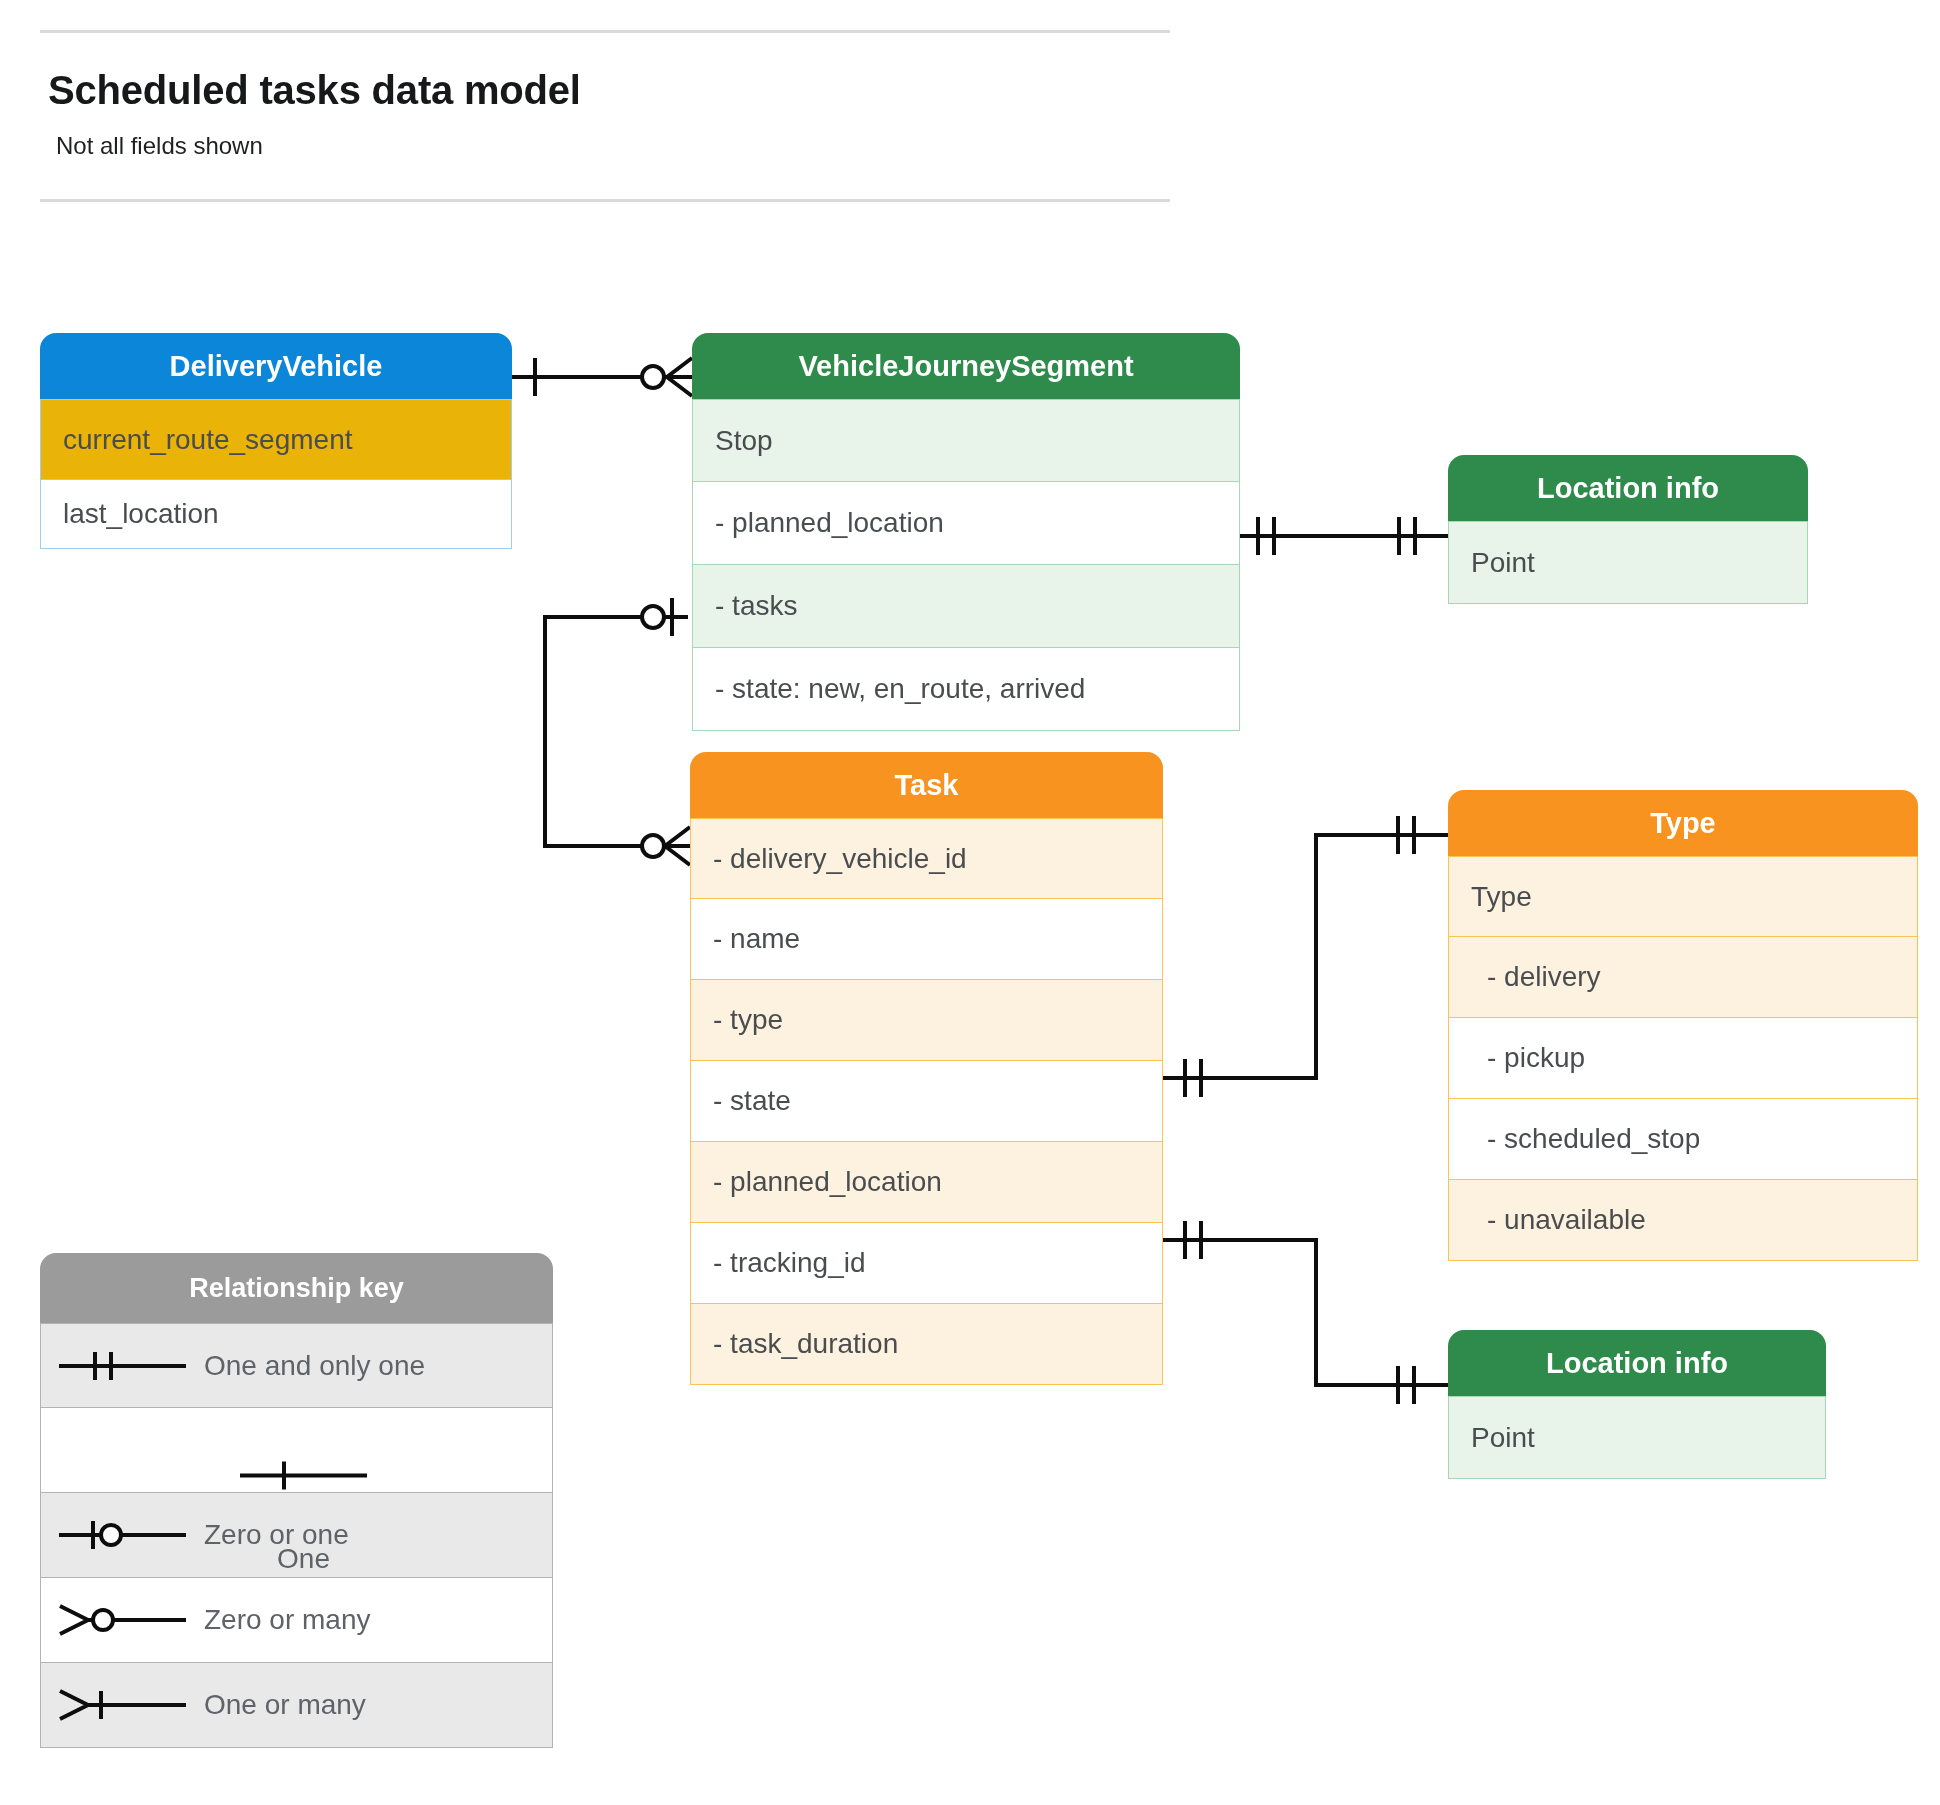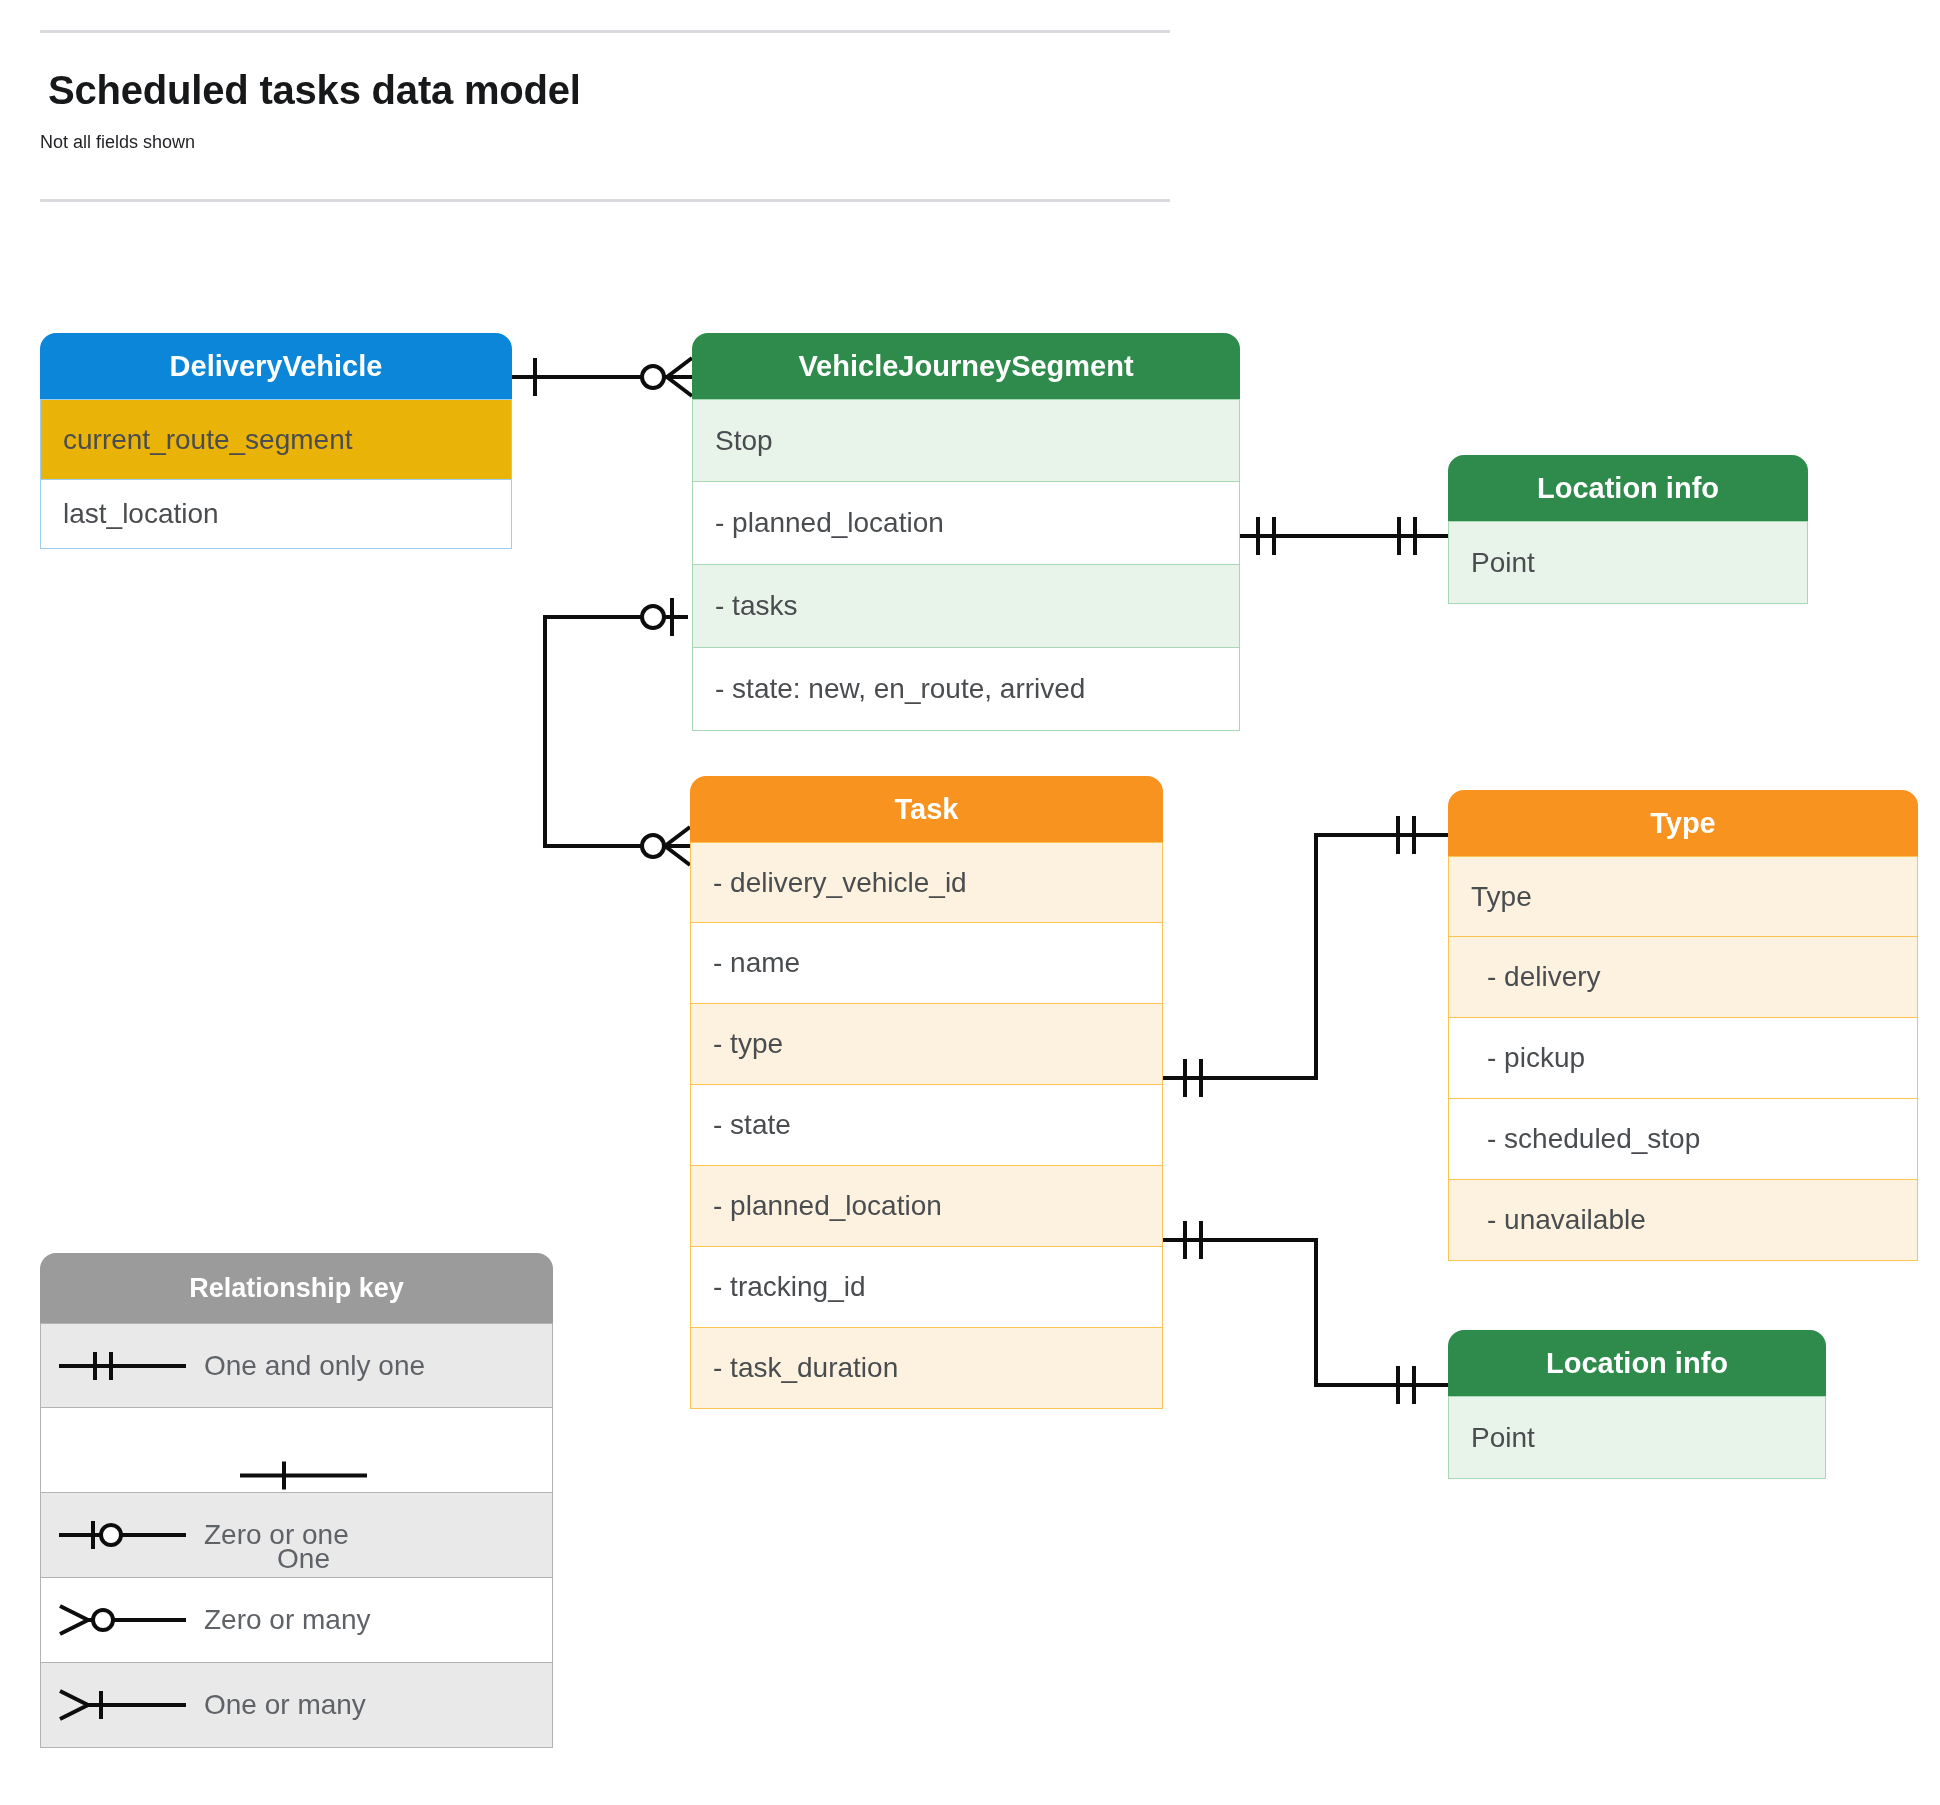--- a/index.html
+++ b/index.html
@@ -4,21 +4,21 @@
 <style>
   html,body{margin:0;padding:0;background:#ffffff;}
   body{font-family:"Liberation Sans", sans-serif; color:#3c4043;}
   #page{position:relative;width:1940px;height:1805px;overflow:hidden;background:#fff;}
 
   
   .hdr-rule{position:absolute;left:40px;width:1130px;height:3px;background:#d8dadd;}
   #rule-top{top:30px;}
   #rule-bot{top:199px;}
   #doc-title{position:absolute;left:48px;top:68px;font-size:40px;font-weight:bold;color:#17181a;letter-spacing:-.2px;}
-  #doc-subtitle{position:absolute;left:40px;top:132px;font-size:18px;color:#1f2023;}
+  #doc-subtitle{position:absolute;left:56px;top:132px;font-size:24px;color:#1f2023;}
 
   
   .entity{position:absolute;box-sizing:border-box;}
   .ent-head{box-sizing:border-box;width:100%;text-align:center;color:#fff;font-weight:bold;
             border-radius:16px 16px 0 0;display:flex;align-items:center;justify-content:center;}
   .ent-rows{box-sizing:border-box;width:100%;}
   .ent-row{box-sizing:border-box;width:100%;display:flex;align-items:center;
            border-style:solid;border-width:0 1px 1px 1px;}
   .ent-row:first-child{border-top-width:1px;}
   .ent-row span{display:block;}
@@ -146,21 +146,21 @@
 
   <div class="entity e-green" style="left:1448px;top:455px;width:360px;">
     <div class="ent-head" style="height:66px;">Location info</div>
     <div class="ent-rows">
       <div class="ent-row alt0" style="height:83px;">
         <span class="pad-plain">Point</span>
       </div>
     </div>
   </div>
 
-  <div class="entity e-orange" style="left:690px;top:776px;width:473px;">
+  <div class="entity e-orange" style="left:690px;top:752px;width:473px;">
     <div class="ent-head" style="height:66px;">Task</div>
     <div class="ent-rows">
       <div class="ent-row alt0" style="height:81px;">
         <span class="pad-dash">- delivery_vehicle_id</span>
       </div>
       <div class="ent-row alt1" style="height:81px;">
         <span class="pad-dash">- name</span>
       </div>
       <div class="ent-row alt0" style="height:81px;">
         <span class="pad-dash">- type</span>

